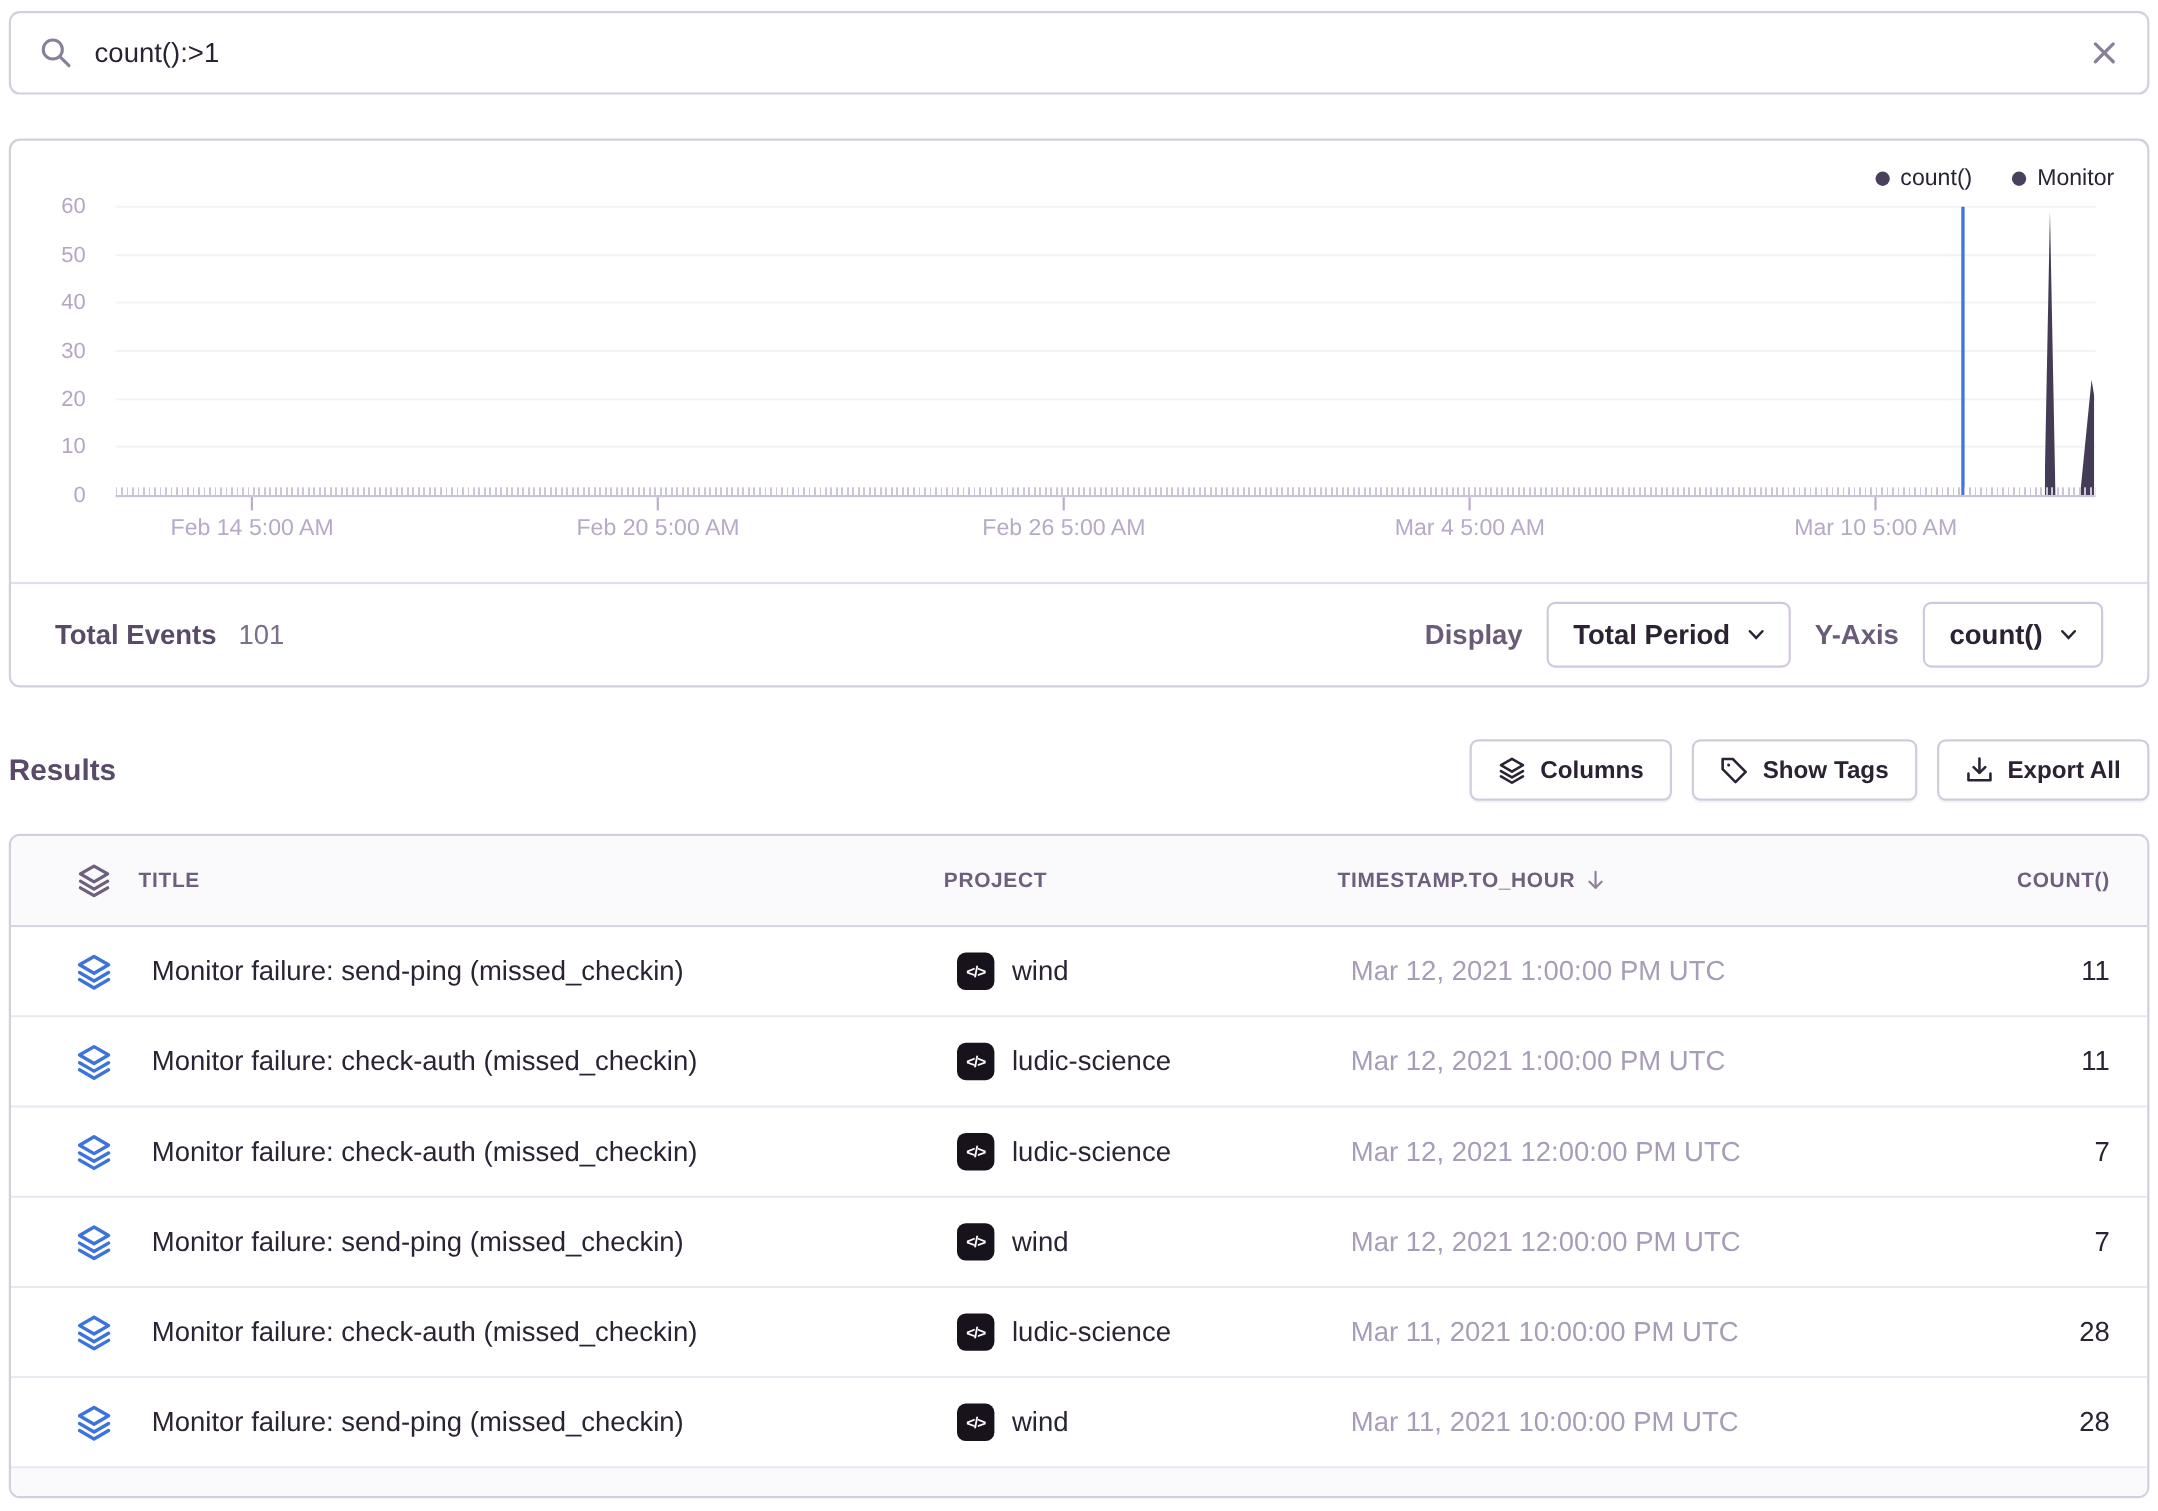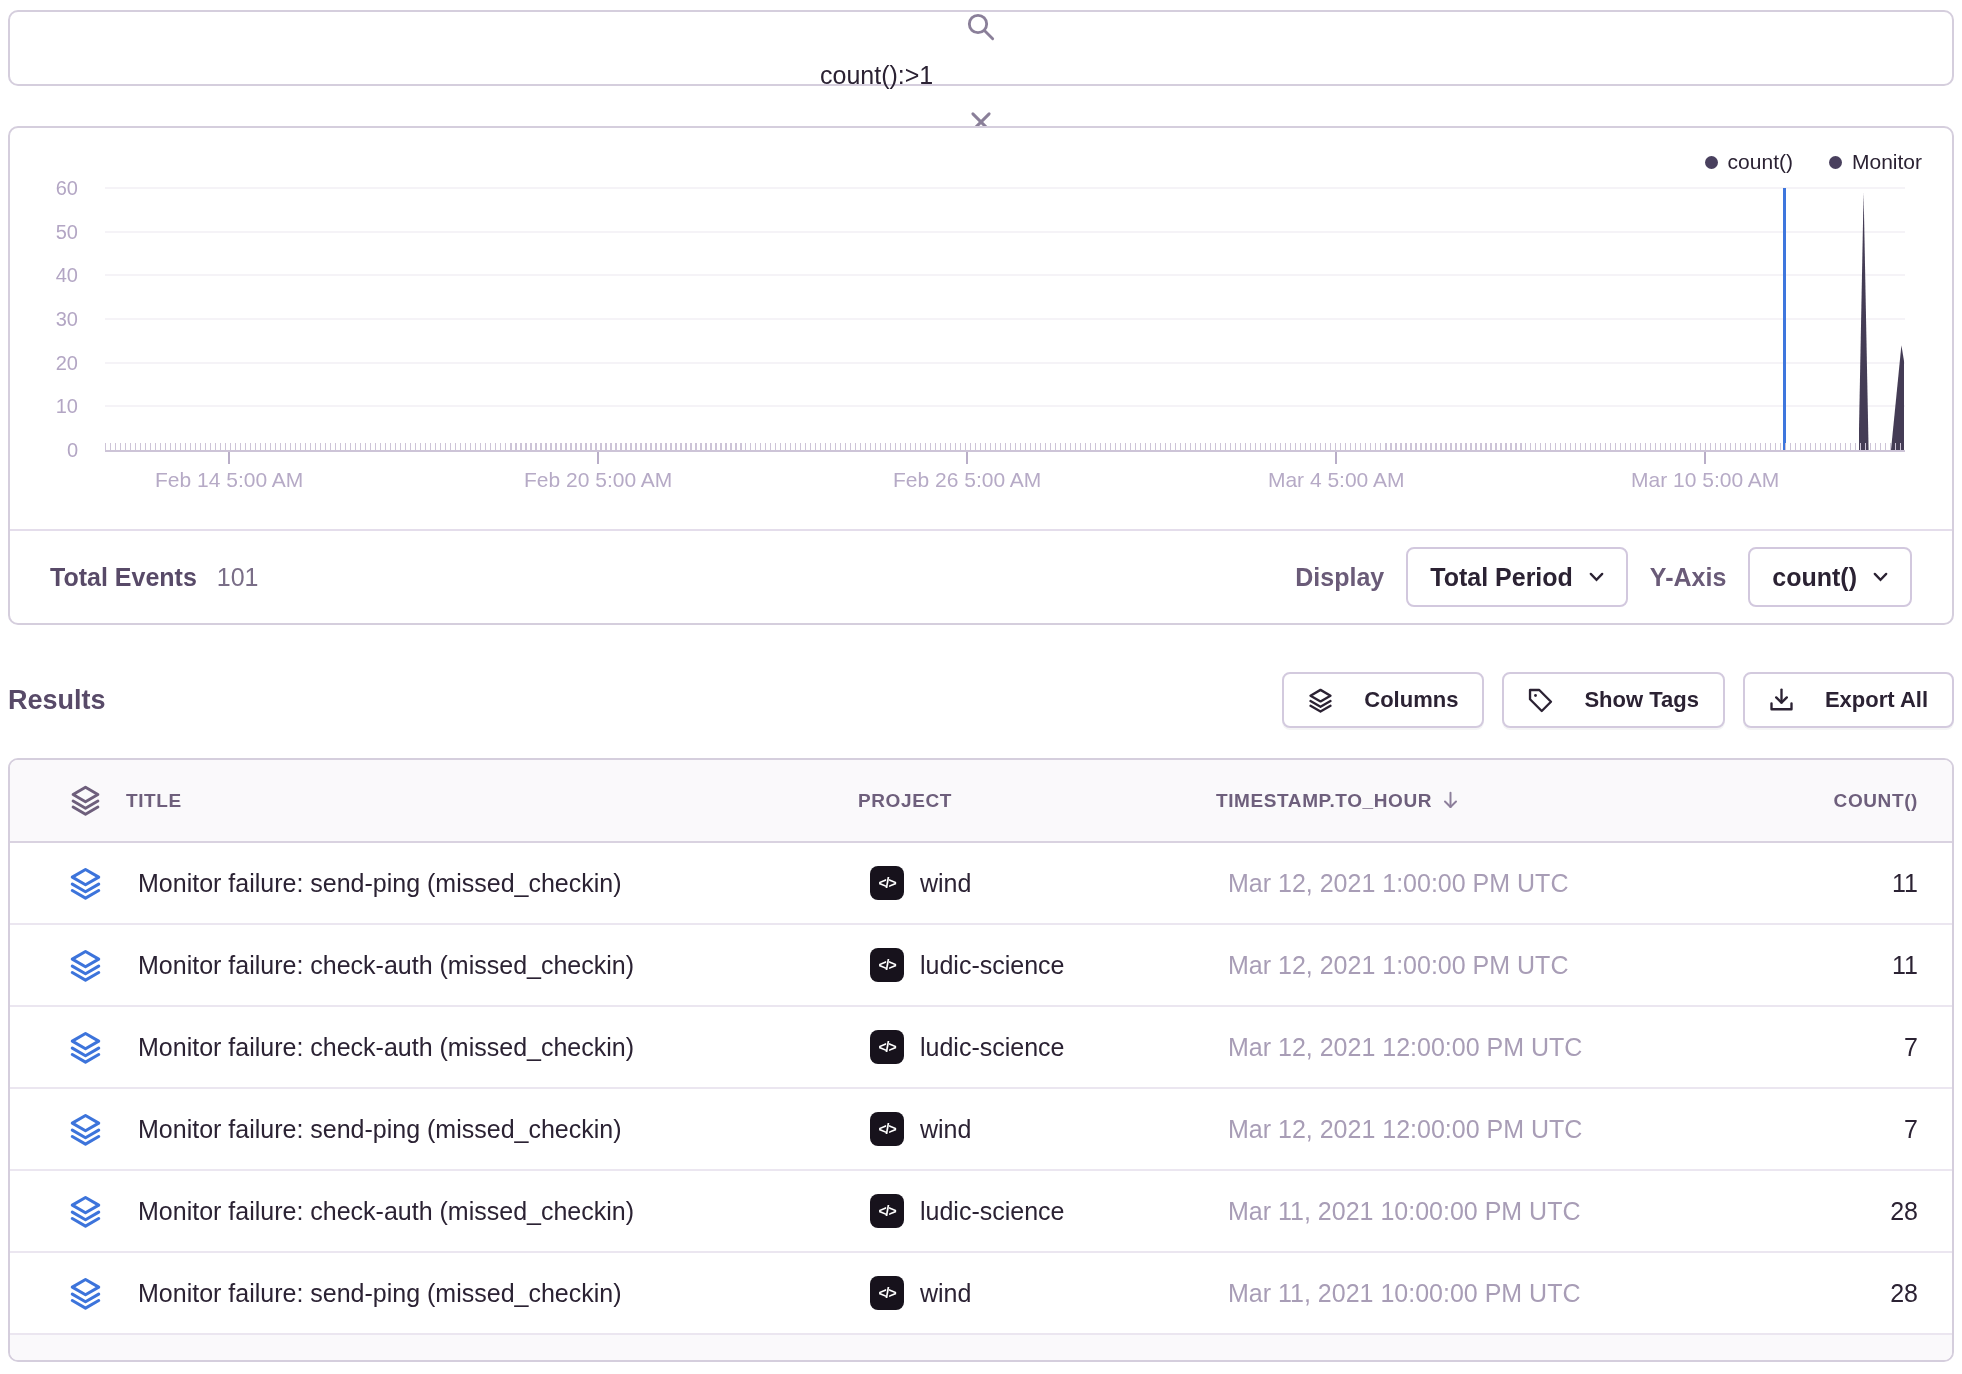--- a/index.html
+++ b/index.html
@@ -6,21 +6,21 @@
   html,body { margin:0; padding:0; }
   body {
     width:1962px; height:1374px; background:#ffffff; position:relative;
     font-family:"Liberation Sans", sans-serif; color:#2b2233;
   }
 
   
   .search-bar {
     position:absolute; left:8px; top:10px; width:1946px; height:76px;
     border:2px solid #d5cedd; border-radius:10px; background:#fff;
-    display:flex; align-items:center; padding:0 26px; gap:18px;flex-direction:column;
+    display:flex; align-items:center; padding:0 26px; gap:18px;
   }
   .search-input {
     flex:1; border:none; outline:none; background:transparent;
     font-family:"Liberation Sans", sans-serif; font-size:25px; color:#2b2233;
   }
   .icon { display:inline-flex; align-items:center; justify-content:center; flex:none; }
 
   
   .chart-panel {
     position:absolute; left:8px; top:126px; width:1946px; height:499px;
@@ -60,21 +60,21 @@
     display:flex; align-items:center; gap:16px; padding:0 22px;
     font-family:"Liberation Sans", sans-serif; font-size:25px; font-weight:600; color:#2b2233; cursor:pointer;
   }
 
   
   .results-header { position:absolute; left:8px; top:672px; width:1946px; height:56px; display:flex; align-items:center; }
   .results-title { margin:0; font-size:27px; font-weight:700; color:#584a68; }
   .actions { margin-left:auto; display:flex; gap:18px; }
   .btn {
     height:56px; border:2px solid #d3cade; border-radius:8px; background:#fff;
-    display:flex; align-items:center; gap:31px; padding:0 24px;
+    display:flex; align-items:center; gap:13px; padding:0 24px;
     font-family:"Liberation Sans", sans-serif; font-size:22px; font-weight:700; color:#2b2233;
     box-shadow:0 2px 0 rgba(43,34,51,0.05); cursor:pointer;
   }
 
   
   .table {
     position:absolute; left:8px; top:758px; width:1946px;
     border:2px solid #d5cedd; border-radius:10px; overflow:hidden; background:#fff;
   }
   .trow { display:grid; grid-template-columns:82px 732px 358px 490px 1fr; align-items:center; padding-left:34px; }

